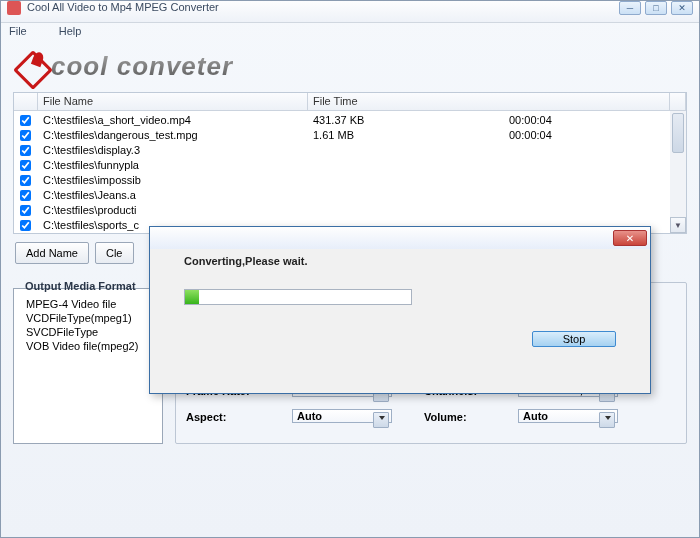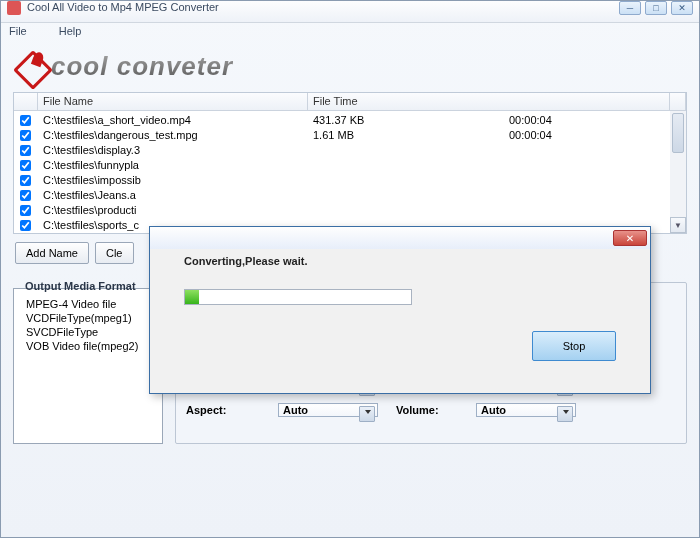--- a/index.html
+++ b/index.html
@@ -32,37 +32,37 @@
 .gridrow input[type=checkbox]{width:11px;height:11px}
 .gridrow div{padding:0 5px;border-right:1px solid transparent;white-space:nowrap;overflow:hidden}
 .btnrow{display:flex;gap:6px;padding:8px 2px}
 .btn{height:22px;padding:0 10px;border:1px solid #9aa7b8;background:linear-gradient(#fefefe,#e8ecf2);border-radius:2px;cursor:pointer}
 .panel{border:1px solid #bcc6d4;border-radius:2px;padding:10px;background:#f2f5fa;position:relative}
 .panel-title{position:absolute;top:-8px;left:8px;background:#f2f5fa;padding:0 4px;font-weight:bold;color:#2a3648}
 .lower{display:flex;gap:12px;margin-top:10px}
 .formatbox{width:150px;height:156px;border:1px solid #9aa7b8;background:#fff;padding:8px}
 .formatbox div{padding:1px 4px}
 .settings{flex:1}
-.settings .row{display:flex;align-items:center;height:26px;gap:10px}
+.settings .row{display:flex;align-items:flex-end;height:26px;gap:24px}
 .settings label{width:82px;font-weight:bold}
 .settings label.r{width:78px;padding-left:8px}
 .sel{flex:1;height:14px;border:1px solid #9eafc5;background:linear-gradient(#fff,#f3f6fb);display:flex;align-items:center;padding:0 4px;position:relative;font-weight:bold}
 .sel.wide{flex:0 0 310px}
 .sel.sm{flex:0 0 100px}
 .sel::after{content:"";position:absolute;right:2px;top:2px;width:14px;height:14px;background:linear-gradient(#eaf0f8,#cdd9e8);border:1px solid #9eafc5;border-radius:1px}
 .sel .arr{position:absolute;right:6px;top:6px;width:0;height:0;border-left:3px solid transparent;border-right:3px solid transparent;border-top:4px solid #333;z-index:1}
 .dialog{position:absolute;left:148px;top:185px;width:502px;height:168px;background:#f1f1f1;border:1px solid #3a6ea5;box-shadow:3px 3px 8px rgba(0,0,0,0.25);z-index:10}
 .dlg-tb{height:22px;background:linear-gradient(#fefefe,#e7eefa);display:flex;justify-content:flex-end;padding:3px}
 .dlg-close{width:34px;height:16px;background:linear-gradient(#e8928a,#c9453b);border:1px solid #a33;border-radius:2px;color:#fff;display:flex;align-items:center;justify-content:center;font-size:10px;cursor:pointer}
 .dlg-body{padding:6px 34px 8px}
 .dlg-msg{font-weight:bold;color:#222;margin-bottom:22px}
 .progress{width:228px;height:16px;border:1px solid #a9b3c1;background:#fff;overflow:hidden;margin-bottom:26px}
 .progress .bar{height:100%;width:6%;background:linear-gradient(#8de060,#37b41b)}
 .dlg-btns{display:flex;justify-content:flex-end}
-.dlg-btn{width:84px;height:30px;border:1px solid #3e8ad0;background:linear-gradient(#d9edfb,#a5d1f1);border-radius:2px;cursor:pointer;font-size:11px}
+.dlg-btn{width:84px;height:16px;border:1px solid #3e8ad0;background:linear-gradient(#d9edfb,#a5d1f1);border-radius:2px;cursor:pointer;font-size:11px}
 .scrolltrack{position:absolute;right:0;top:18px;bottom:0;width:16px;background:#f1f3f7}
 .scrollthumb{position:absolute;right:2px;top:20px;width:12px;height:40px;background:linear-gradient(#e5ebf3,#cdd8e6);border:1px solid #b2bfcf;border-radius:2px}
 .btn-up,.btn-down{position:absolute;right:0;width:16px;height:16px;background:linear-gradient(#f7f9fc,#e3e9f1);border:1px solid #b8c3d1;display:flex;align-items:center;justify-content:center;font-size:8px;color:#556}
 .btn-up{top:18px}
 .btn-down{bottom:0}
 </style>
 </head>
 <body>
 
 <div class="window">

